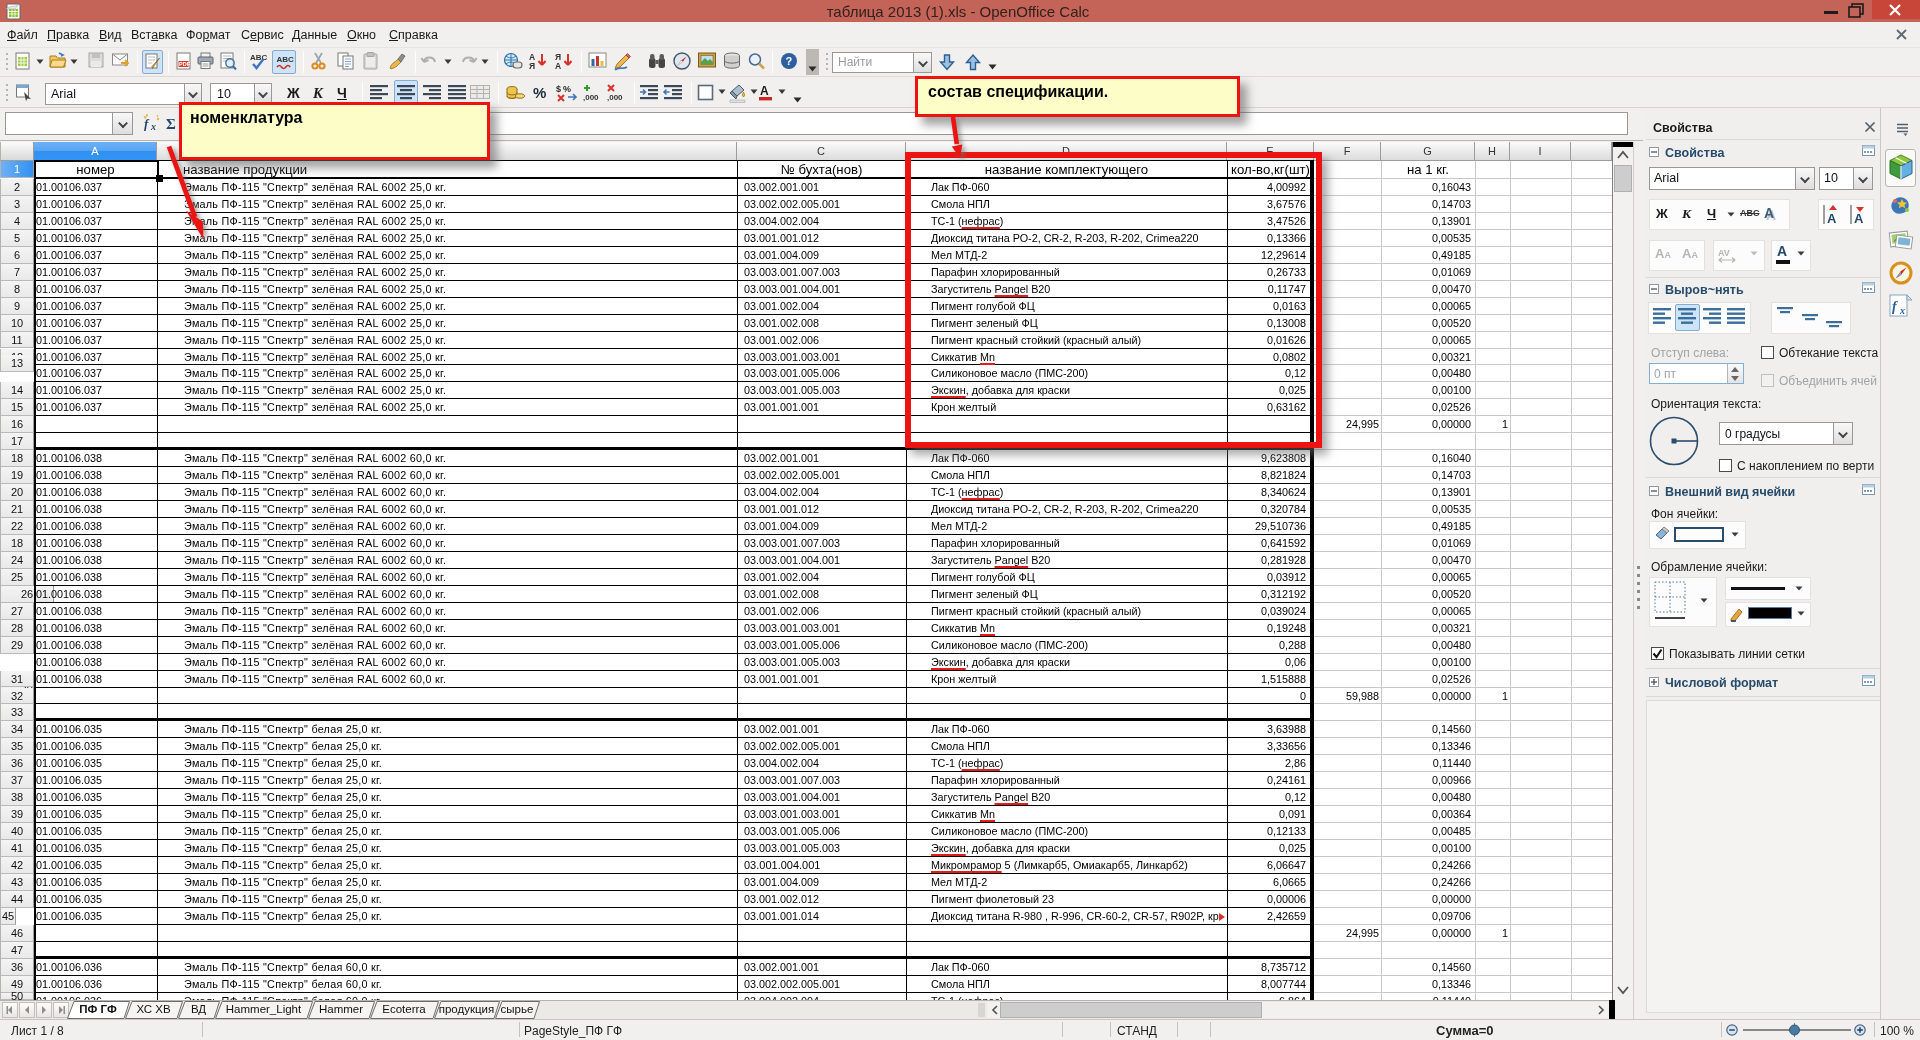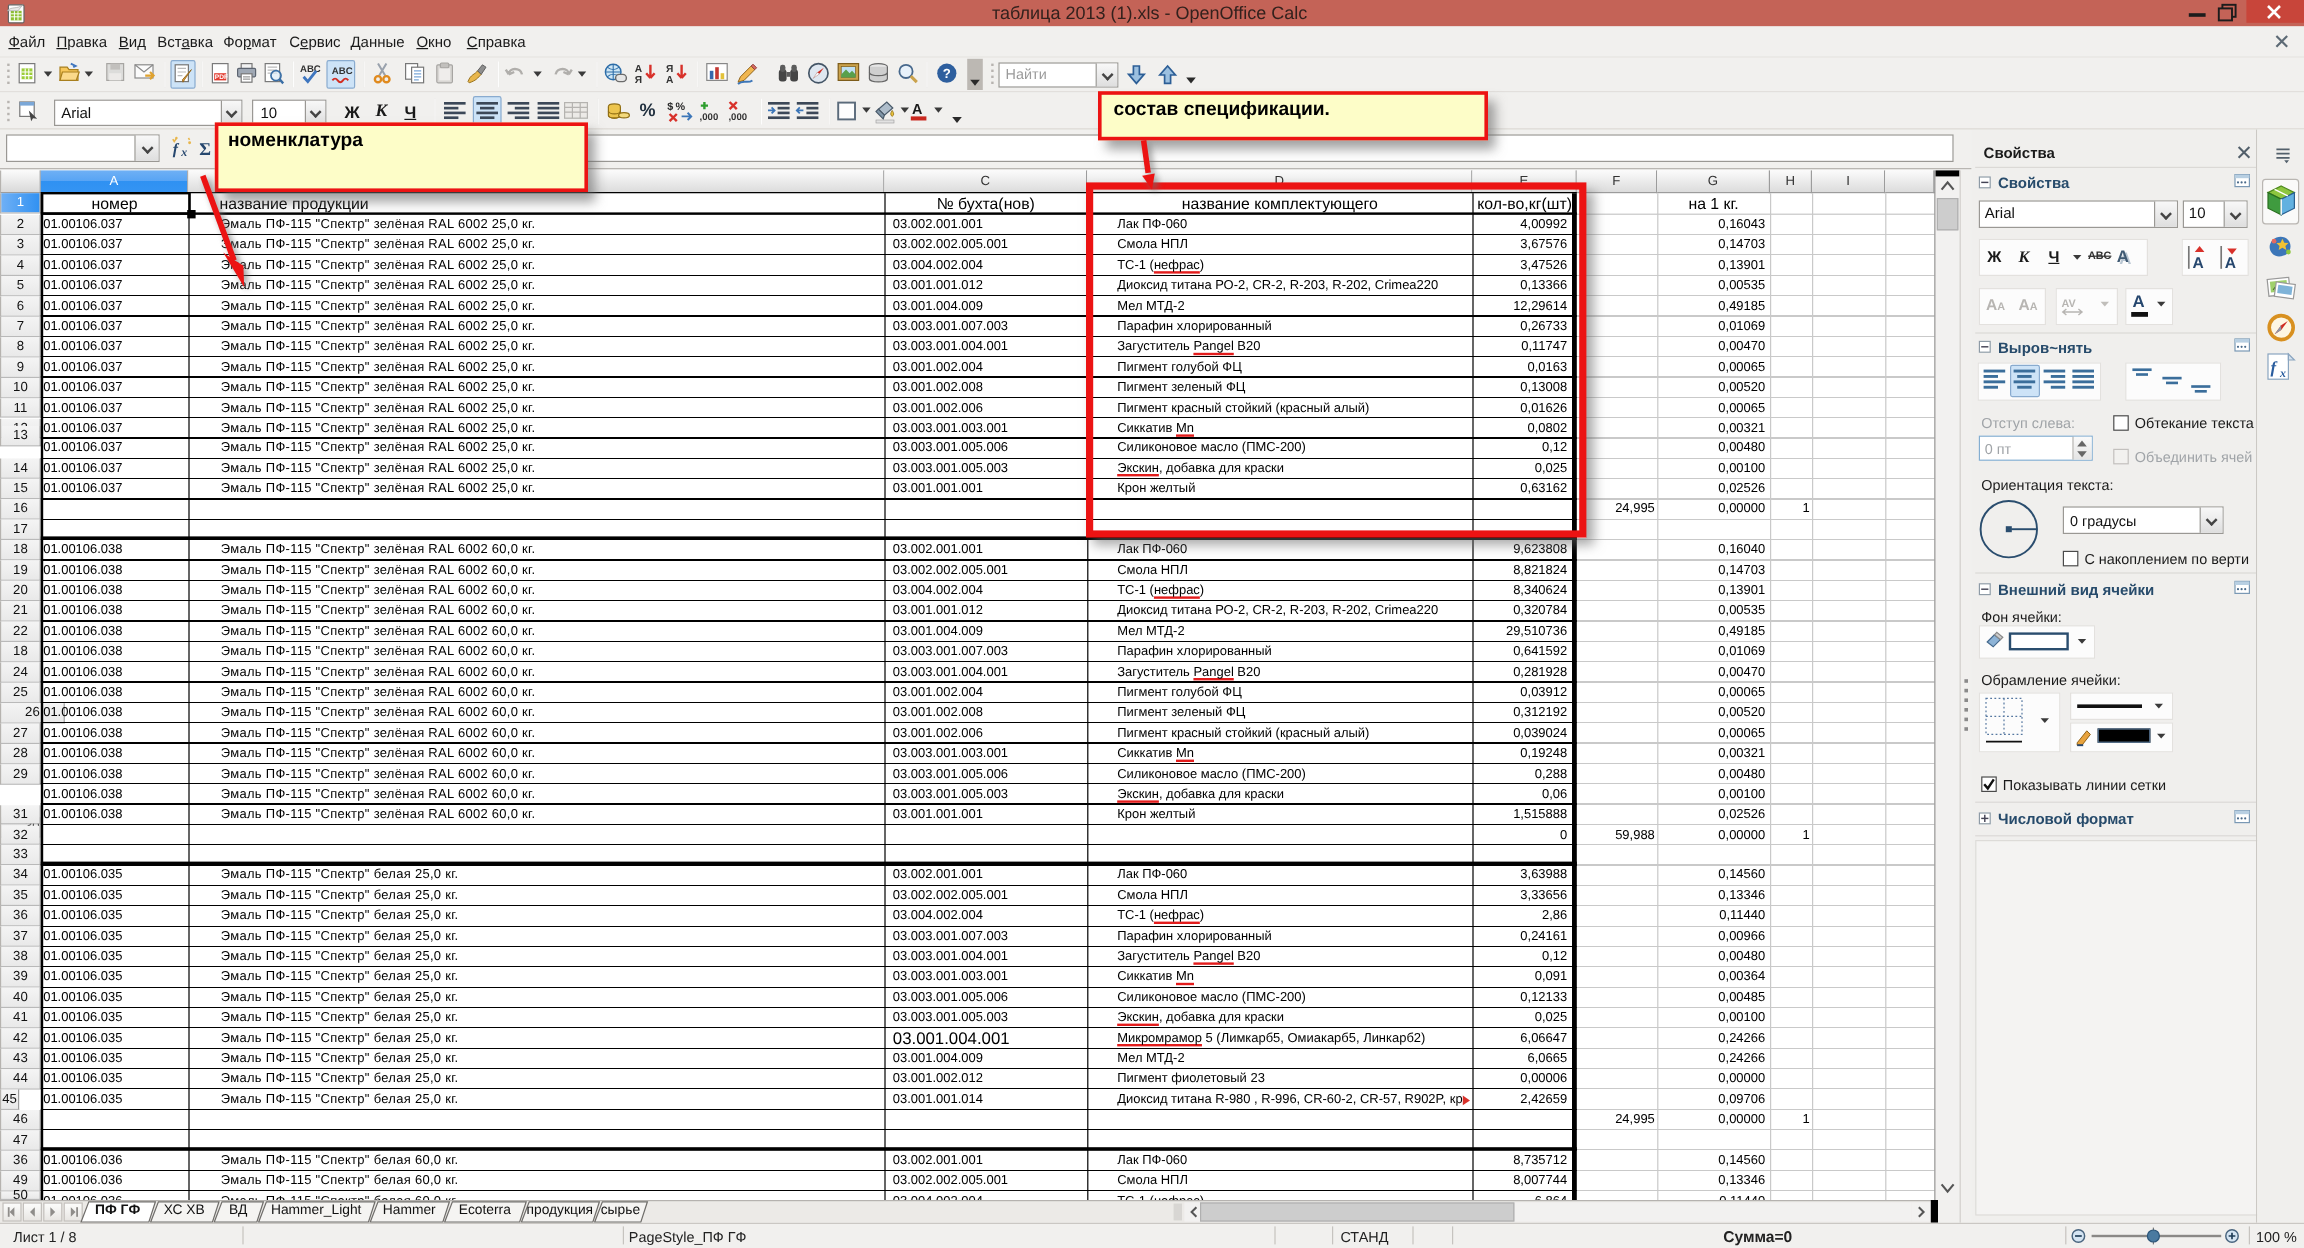--- a/index.html
+++ b/index.html
@@ -654,21 +654,21 @@
 <div class="tx" style="line-height:16.95px;font-size:10.8px;color:#000;right:614px;top:823.1px;">0,12133</div>
 <div class="tx" style="line-height:16.95px;font-size:10.8px;color:#000;right:449px;top:823.1px;">0,00485</div>
 <div class="tx" style="line-height:16.95px;font-size:10.8px;color:#000;left:36px;top:840.05px;">01.00106.035</div>
 <div class="tx" style="line-height:16.95px;font-size:10.8px;color:#000;letter-spacing:0.25px;left:184px;top:840.05px;">Эмаль ПФ-115 "Спектр" белая 25,0 кг.</div>
 <div class="tx" style="line-height:16.95px;font-size:10.8px;color:#000;left:744px;top:840.05px;">03.003.001.005.003</div>
 <div class="tx" style="line-height:16.95px;font-size:10.8px;color:#000;left:931px;top:840.05px;"><span class="sp">Экскин</span>, добавка для краски</div>
 <div class="tx" style="line-height:16.95px;font-size:10.8px;color:#000;right:614px;top:840.05px;">0,025</div>
 <div class="tx" style="line-height:16.95px;font-size:10.8px;color:#000;right:449px;top:840.05px;">0,00100</div>
 <div class="tx" style="line-height:16.95px;font-size:10.8px;color:#000;left:36px;top:857.0px;">01.00106.035</div>
 <div class="tx" style="line-height:16.95px;font-size:10.8px;color:#000;letter-spacing:0.25px;left:184px;top:857.0px;">Эмаль ПФ-115 "Спектр" белая 25,0 кг.</div>
-<div class="tx" style="line-height:16.95px;font-size:14px;color:#000;left:744px;top:857.0px;">03.001.004.001</div>
+<div class="tx" style="line-height:16.95px;font-size:11px;color:#000;left:744px;top:857.0px;">03.001.004.001</div>
 <div class="tx" style="line-height:16.95px;font-size:10.8px;color:#000;left:931px;top:857.0px;"><span class="sp">Микромрамор</span> 5 (Лимкарб5, Омиакарб5, Линкарб2)</div>
 <div class="tx" style="line-height:16.95px;font-size:10.8px;color:#000;right:614px;top:857.0px;">6,06647</div>
 <div class="tx" style="line-height:16.95px;font-size:10.8px;color:#000;right:449px;top:857.0px;">0,24266</div>
 <div class="tx" style="line-height:16.95px;font-size:10.8px;color:#000;left:36px;top:873.9499999999999px;">01.00106.035</div>
 <div class="tx" style="line-height:16.95px;font-size:10.8px;color:#000;letter-spacing:0.25px;left:184px;top:873.9499999999999px;">Эмаль ПФ-115 "Спектр" белая 25,0 кг.</div>
 <div class="tx" style="line-height:16.95px;font-size:10.8px;color:#000;left:744px;top:873.9499999999999px;">03.001.004.009</div>
 <div class="tx" style="line-height:16.95px;font-size:10.8px;color:#000;left:931px;top:873.9499999999999px;">Мел МТД-2</div>
 <div class="tx" style="line-height:16.95px;font-size:10.8px;color:#000;right:614px;top:873.9499999999999px;">6,0665</div>
 <div class="tx" style="line-height:16.95px;font-size:10.8px;color:#000;right:449px;top:873.9499999999999px;">0,24266</div>
 <div class="tx" style="line-height:16.95px;font-size:10.8px;color:#000;left:36px;top:890.9px;">01.00106.035</div>

